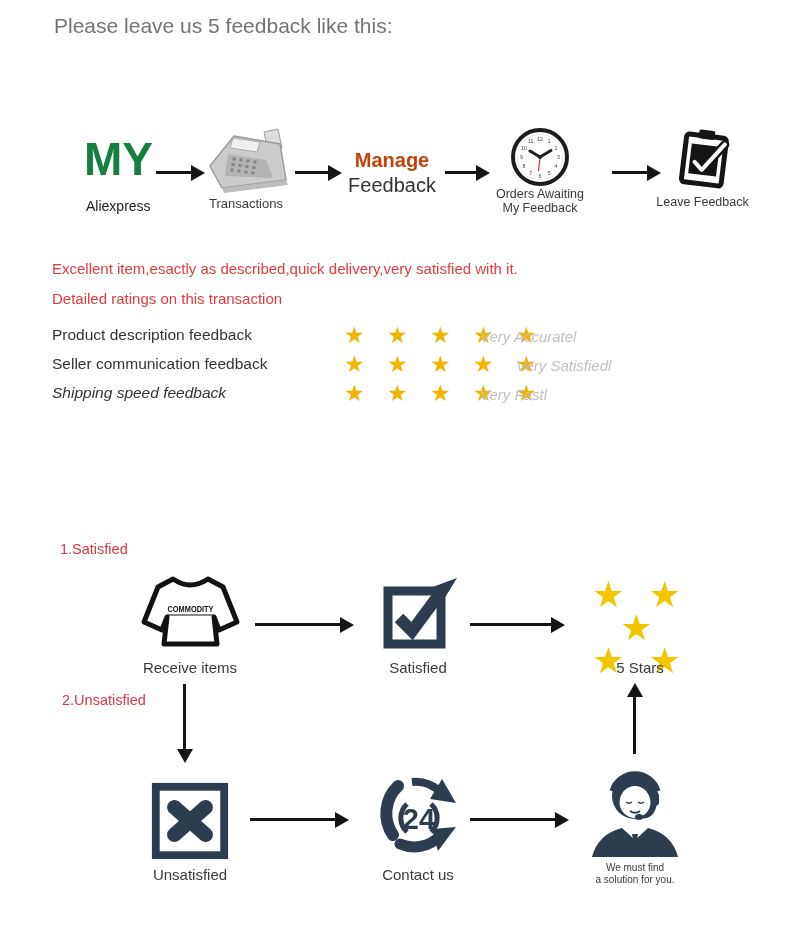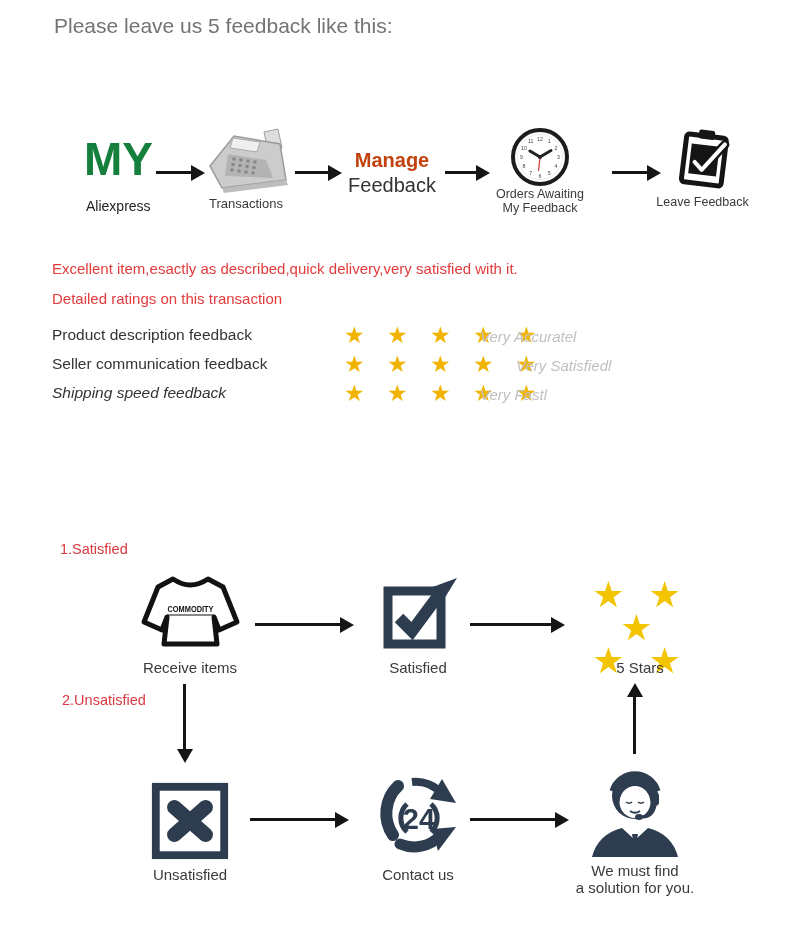--- a/index.html
+++ b/index.html
@@ -208,18 +208,18 @@
     <ellipse cx="57" cy="42" rx="15.5" ry="16" fill="#ffffff"></ellipse>
     <path d="M41,42 Q40,20 57,16 Q74,20 73,42 Q70,28 61,26 Q49,25 45,31 Q42,36 41,42 Z" fill="#2d3d4f"></path>
     <path d="M34,31 A24,24 0 0 1 80,31" fill="none" stroke="#2d3d4f" stroke-width="5"></path>
     <rect x="73" y="32" width="8" height="14" rx="4" fill="#2d3d4f"></rect>
     <path d="M77,46 Q74,58 63,57" stroke="#2d3d4f" stroke-width="3" fill="none"></path>
     <ellipse cx="61" cy="57" rx="4" ry="3" fill="#2d3d4f"></ellipse>
     <path d="M48,42 q3,2.5 6,0" stroke="#2d3d4f" stroke-width="1.6" fill="none"></path>
     <path d="M60,42 q3,2.5 6,0" stroke="#2d3d4f" stroke-width="1.6" fill="none"></path>
     <path d="M52,51 q5,3.5 10,0" stroke="#2d3d4f" stroke-width="2" fill="none"></path>
   </svg>
-  <div class="abs center" style="left:550px;top:862px;width:170px;font-size:15px;color:#3a3a3a;line-height:1.15;">
+  <div class="abs center" style="left:550px;top:862px;width:170px;font-size:10px;color:#3a3a3a;line-height:1.15;">
     <div>We must find</div>
     <div>a solution for you.</div>
   </div>
 
 </div>
 
 </body></html>

